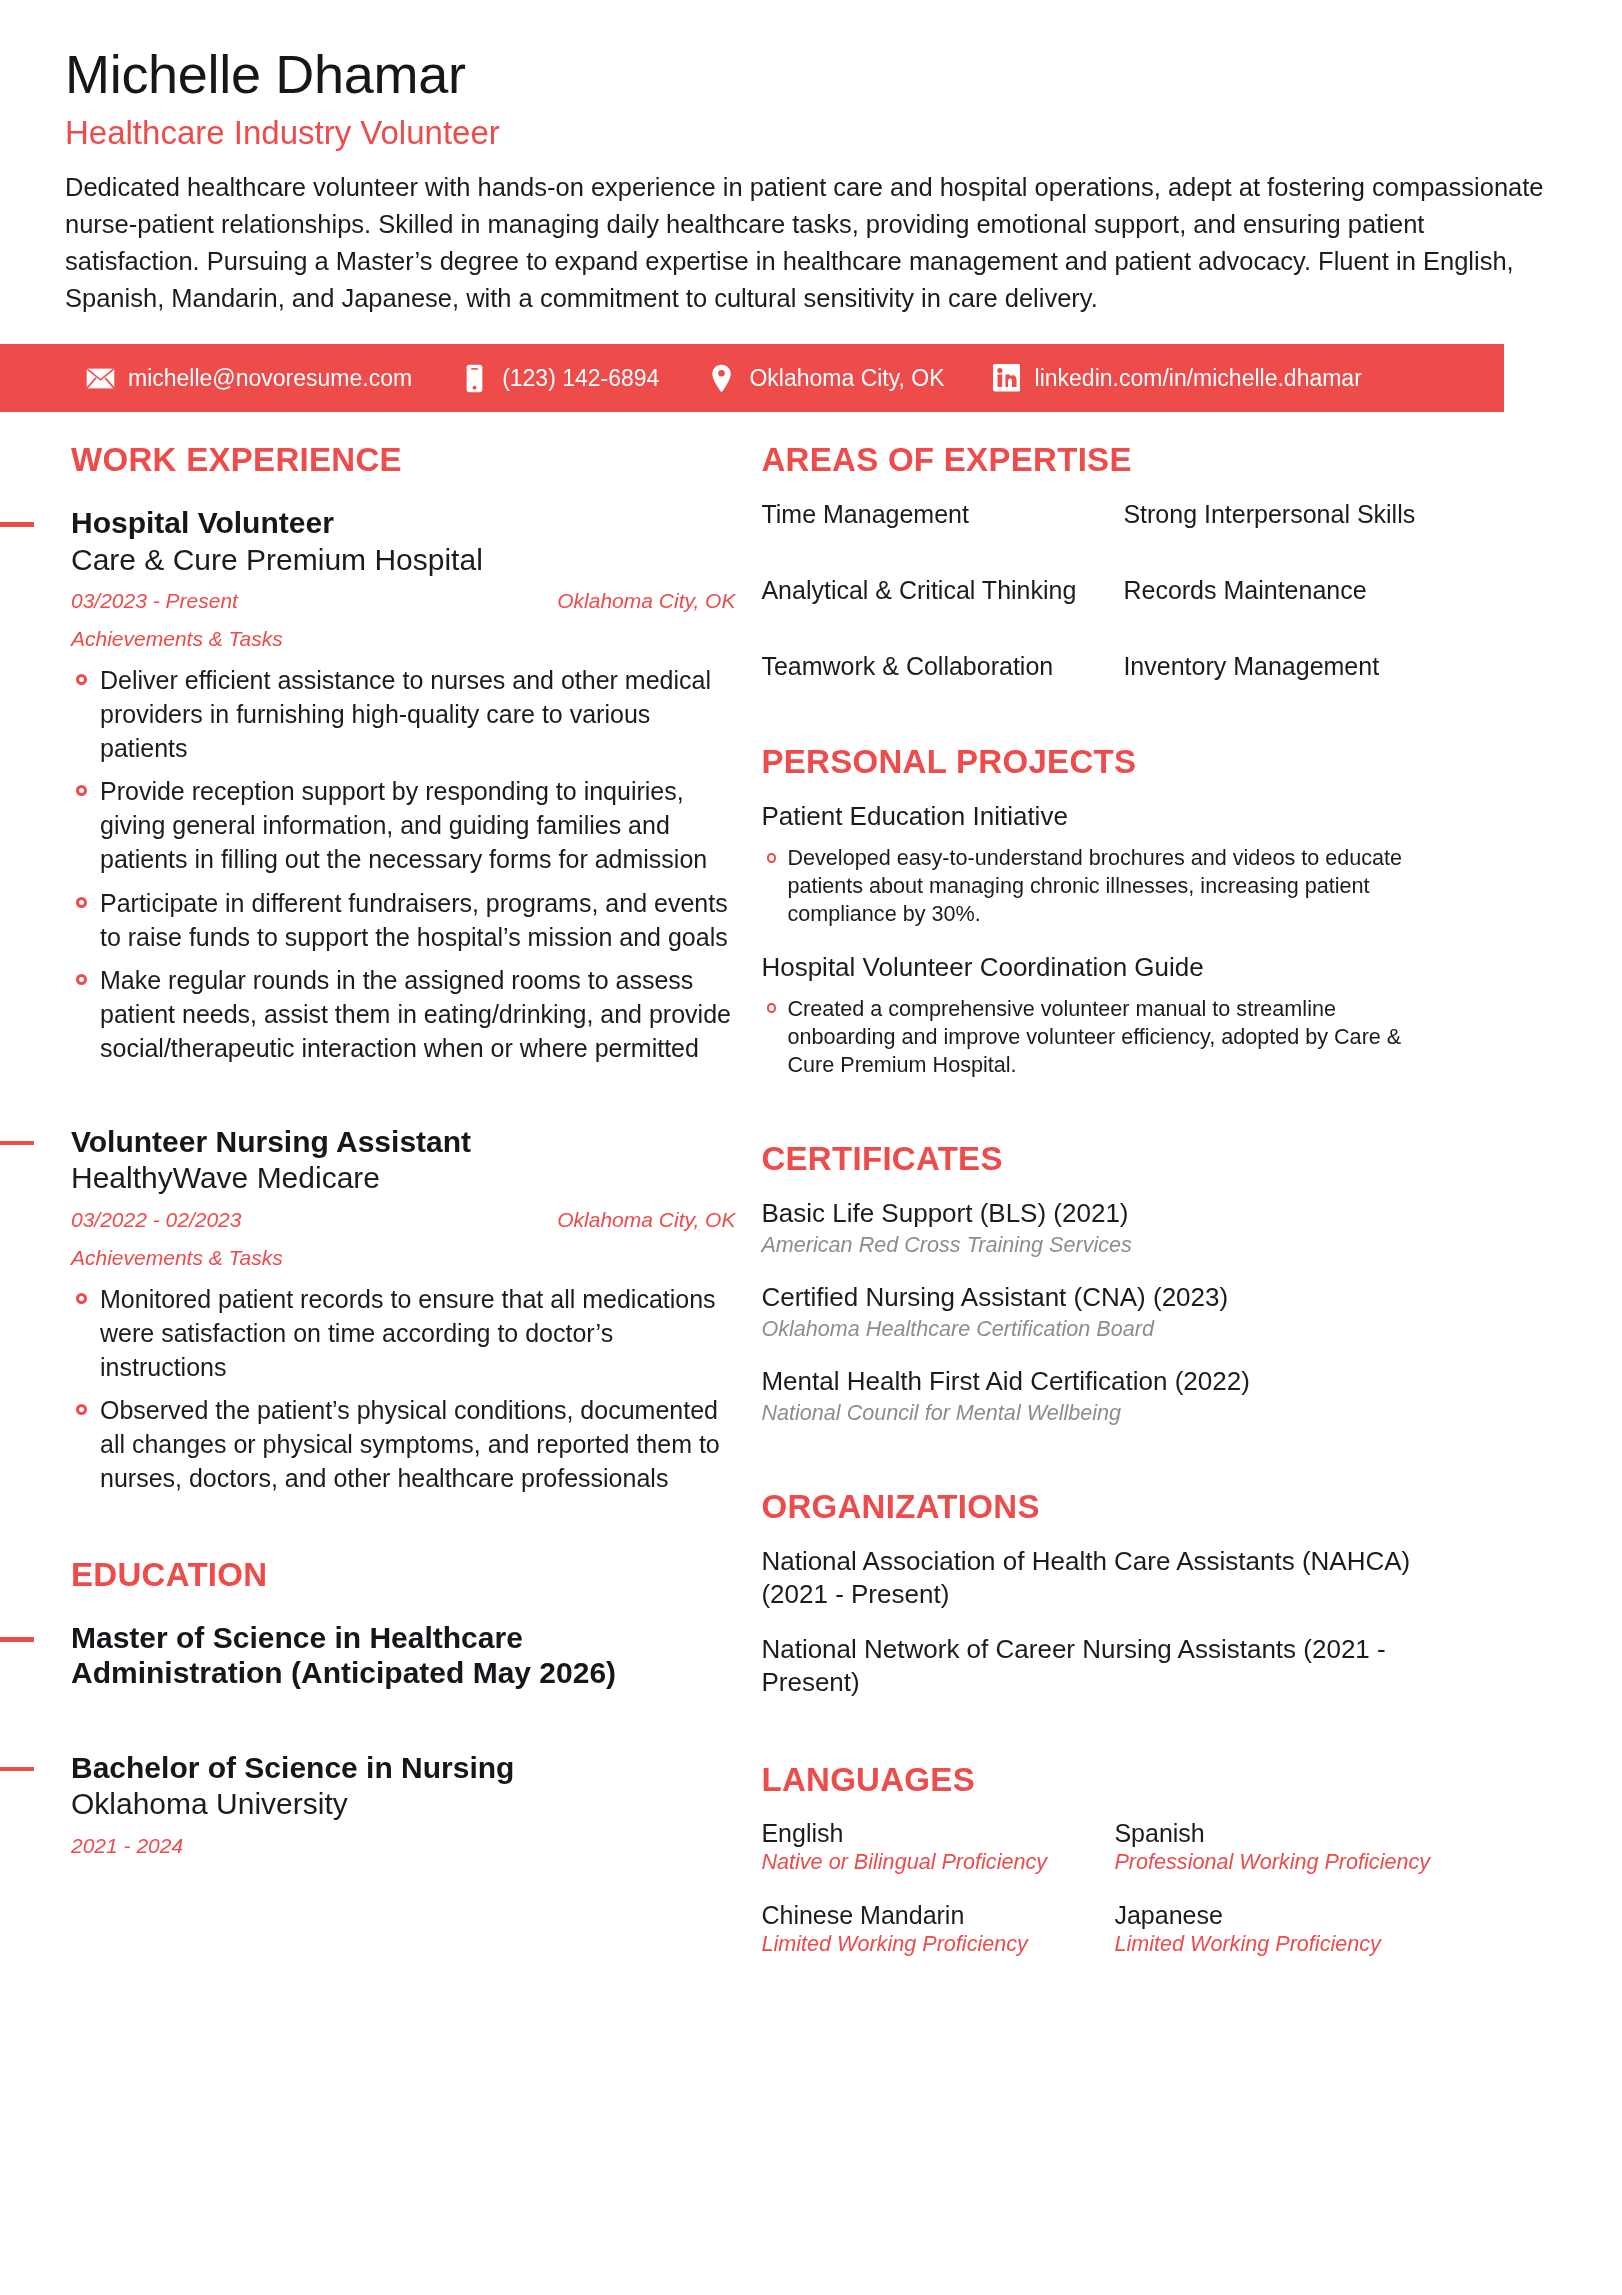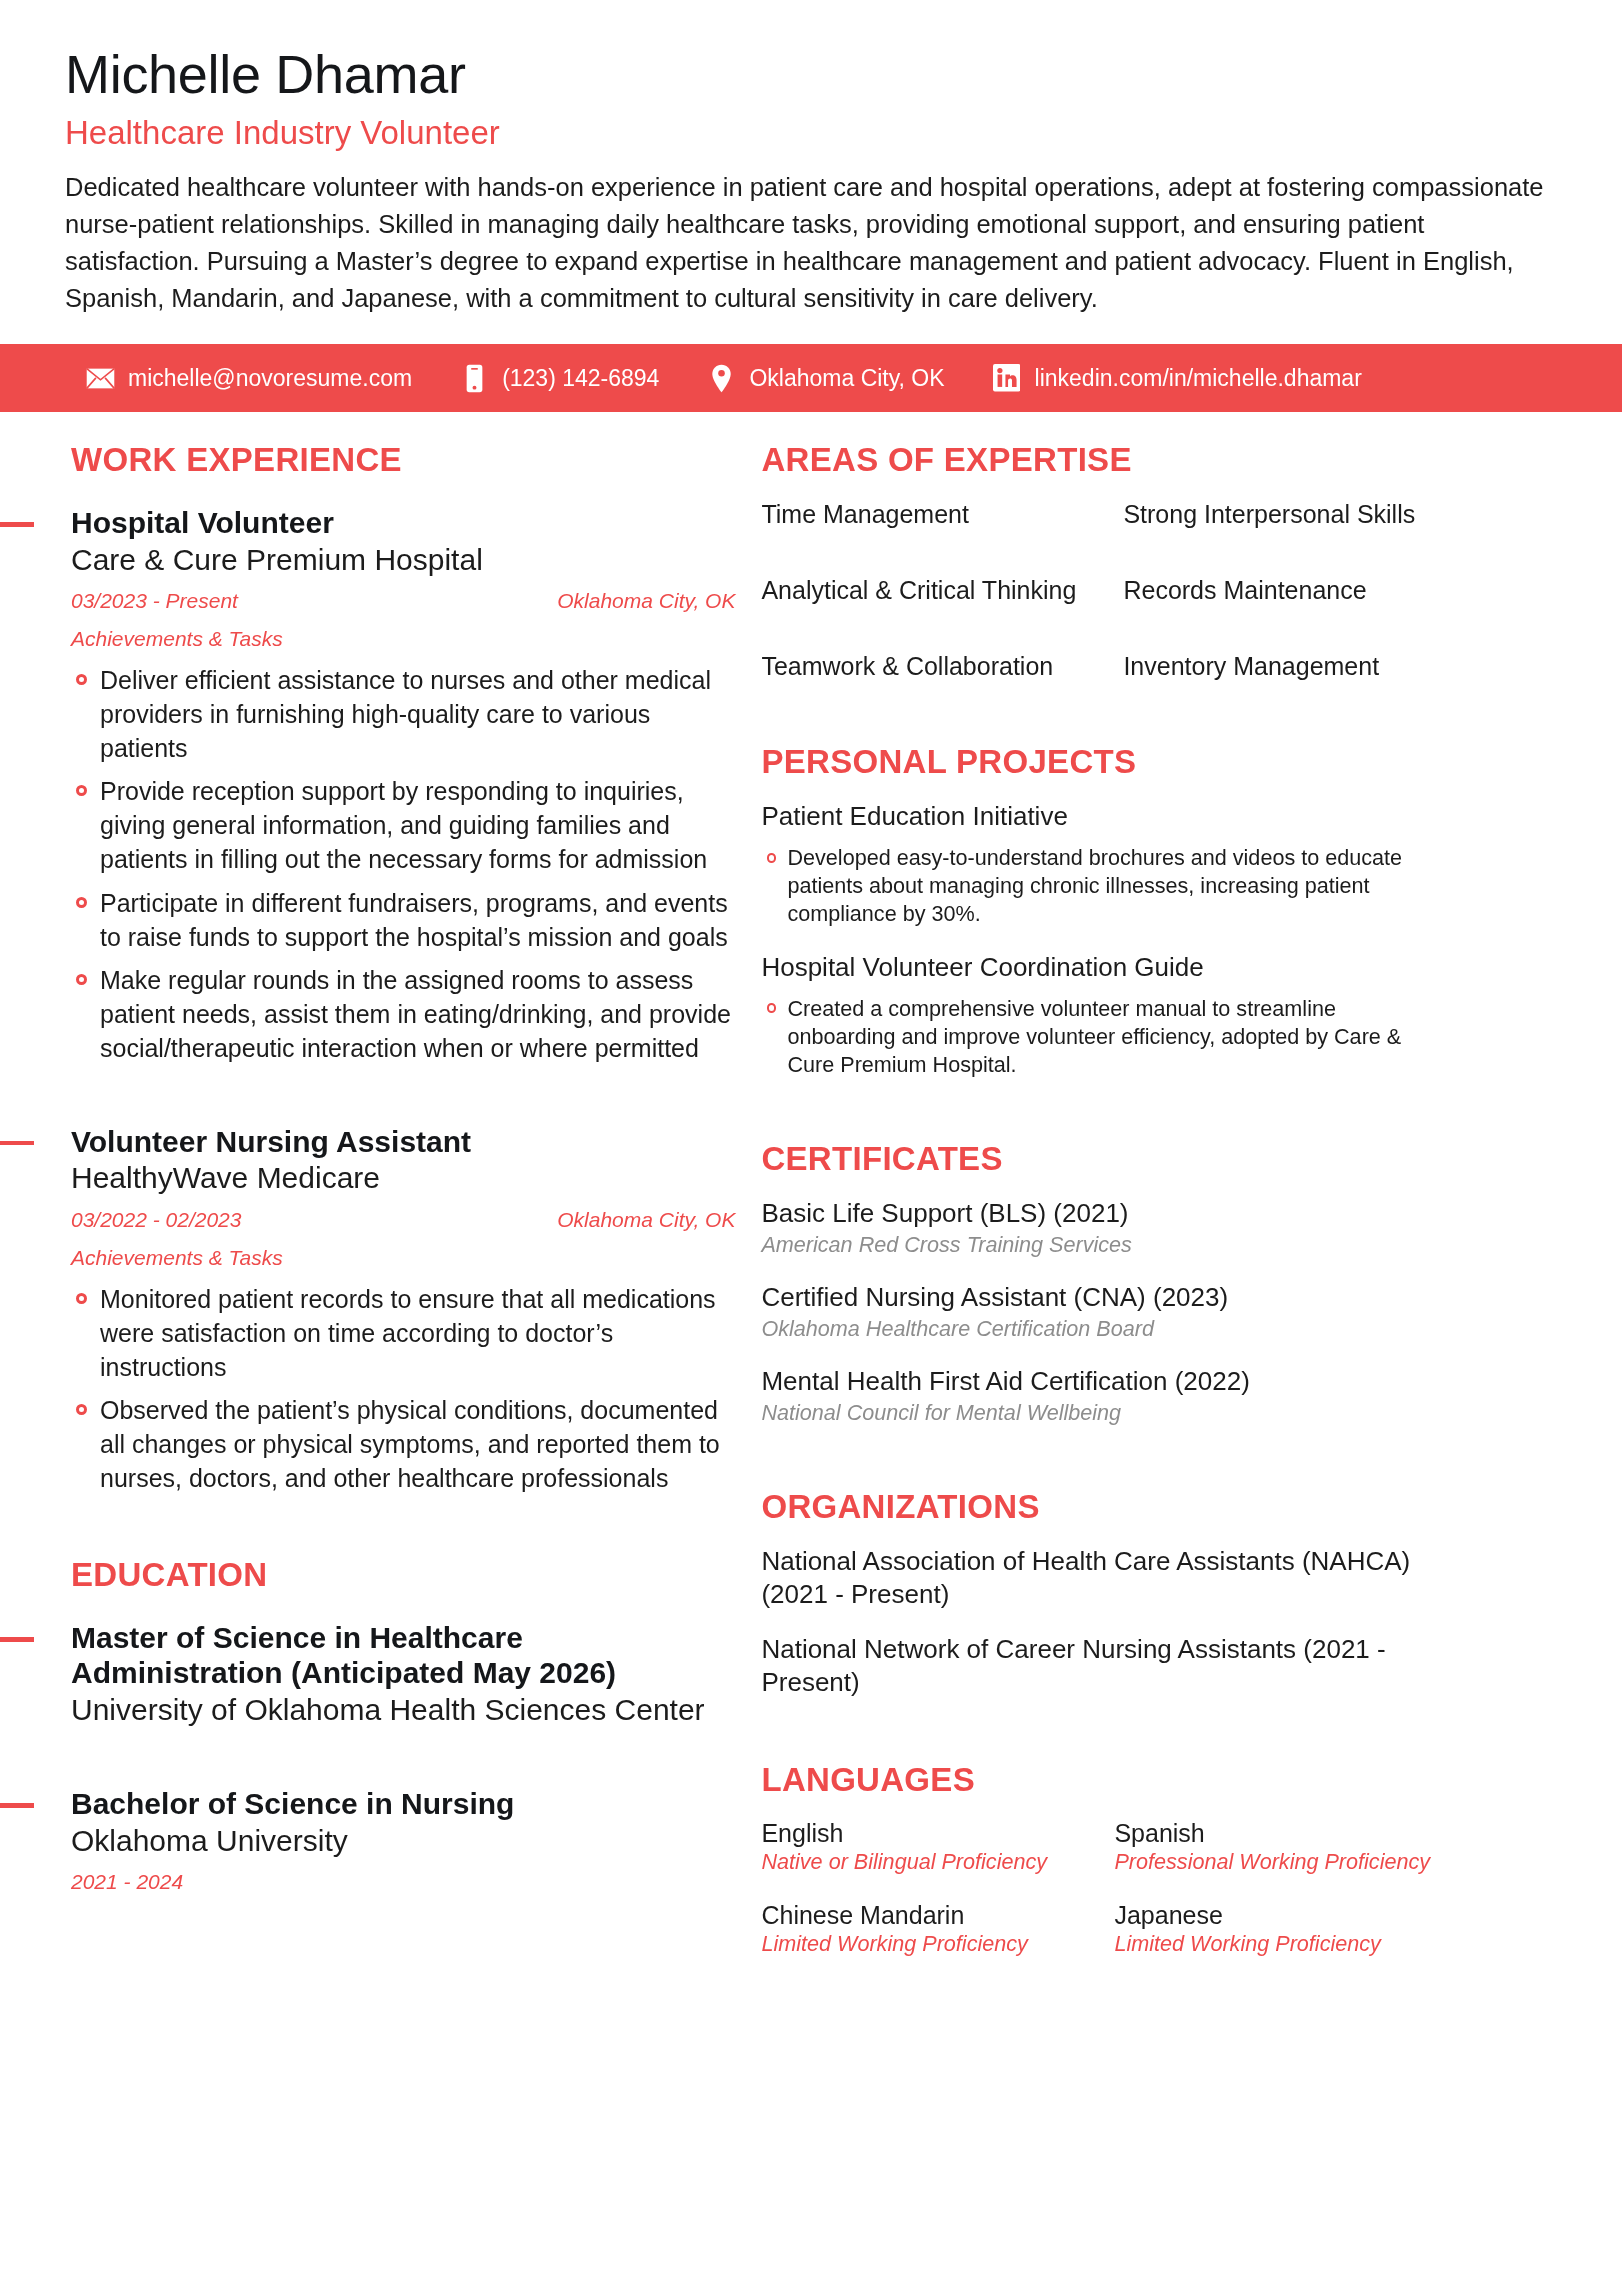--- a/index.html
+++ b/index.html
@@ -35,21 +35,21 @@
     font-size:25.5px;
     line-height:1.45;
     color:#1c1c1c;
     margin-top:17px;
     max-width:1495px;
   }
 
   
   .contact-bar {
     margin-top:27.5px;
-    width:1622px;
+    width:1504px;
     background:#ee4b4b;
     height:68px;
     display:flex;
     align-items:center;
     padding-left:85px;
     gap:0px;
   }
   .contact-item {
     display:flex;
     align-items:center;
@@ -299,21 +299,20 @@
     </div>
 
     <div class="gap-lg"></div>
 
     <div class="section">
       <div class="section-title">EDUCATION</div>
 
       <div class="entry">
         <span class="dash"></span>
         <div class="entry-title">Master of Science in Healthcare Administration (Anticipated May 2026)</div>
-        <div class="entry-org">University of Oklahoma Health Sciences Center</div>
       </div>
 
       <div class="gap-sm"></div>
 
       <div class="entry">
         <span class="dash"></span>
         <div class="entry-title">Bachelor of Science in Nursing</div>
         <div class="entry-org">Oklahoma University</div>
         <div class="entry-meta">
           <span>2021 - 2024</span>

